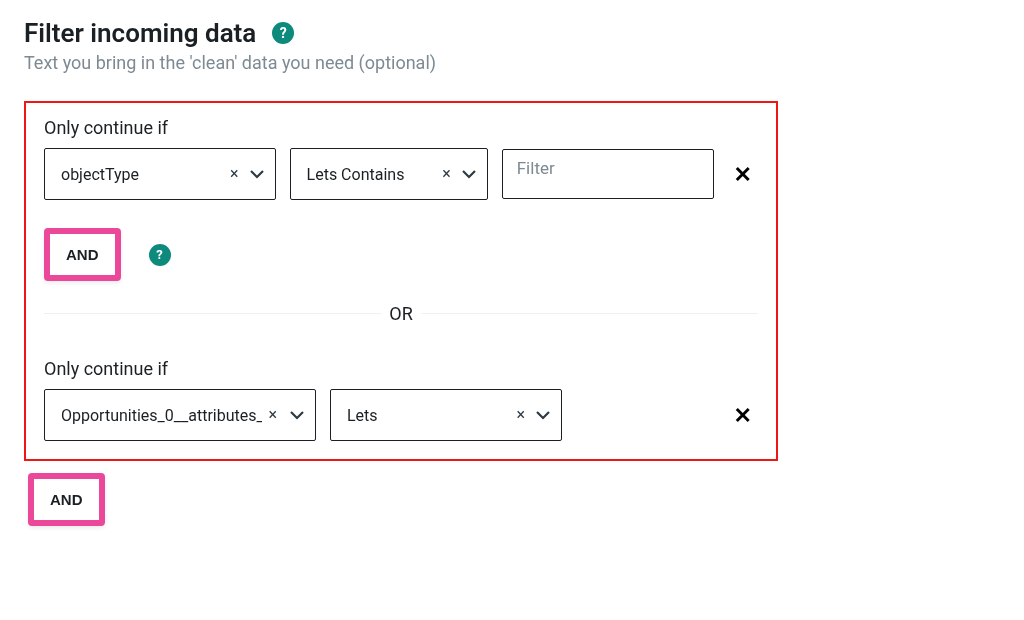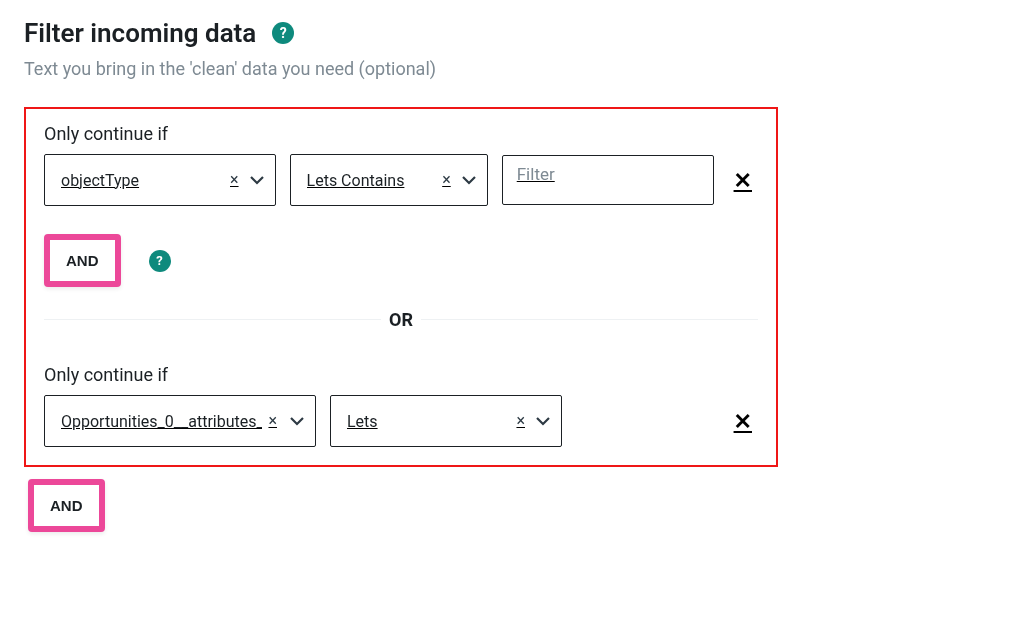--- a/index.html
+++ b/index.html
@@ -6,21 +6,21 @@
     body {
       font-family: -apple-system, BlinkMacSystemFont, "Segoe UI", Roboto, Helvetica, Arial, sans-serif;
       background: #fff;
       padding: 18px 24px;
       width: 1024px;
     }
     .page-title-row {
       display: flex;
       align-items: center;
       gap: 16px;
-      margin-bottom: 10px;
+      margin-bottom: 4px;
     }
     .page-title {
       font-size: 26px;
       font-weight: 600;
       color: #1b2024;
     }
     .page-subtitle {
       font-size: 18px;
       color: #7e8a93;
       margin-bottom: 28px;
@@ -52,21 +52,20 @@
     .group-label {
       font-size: 18px;
       color: #1b2024;
       margin-bottom: 10px;
     }
     .filter-row {
       display: flex;
       align-items: center;
       gap: 14px;
       width: 100%;
-      text-decoration: underline;
     }
     .select-box {
       height: 52px;
       border: 1px solid #1b2024;
       border-radius: 2px;
       display: flex;
       align-items: center;
       padding: 0 10px 0 16px;
       background: #fff;
       position: relative;
@@ -132,21 +131,20 @@
       font-size: 15px;
       font-weight: 700;
       color: #1b2024;
       cursor: pointer;
       box-shadow: 0 2px 4px rgba(0,0,0,0.08);
     }
     .or-divider {
       display: flex;
       align-items: center;
       margin: 22px 0 34px 0;
-      font-weight: bold;
     }
     .or-line {
       flex: 1;
       height: 1px;
       background: #eef1f3;
     }
     .or-text {
       padding: 0 8px;
       font-size: 18px;
       color: #1b2024;

